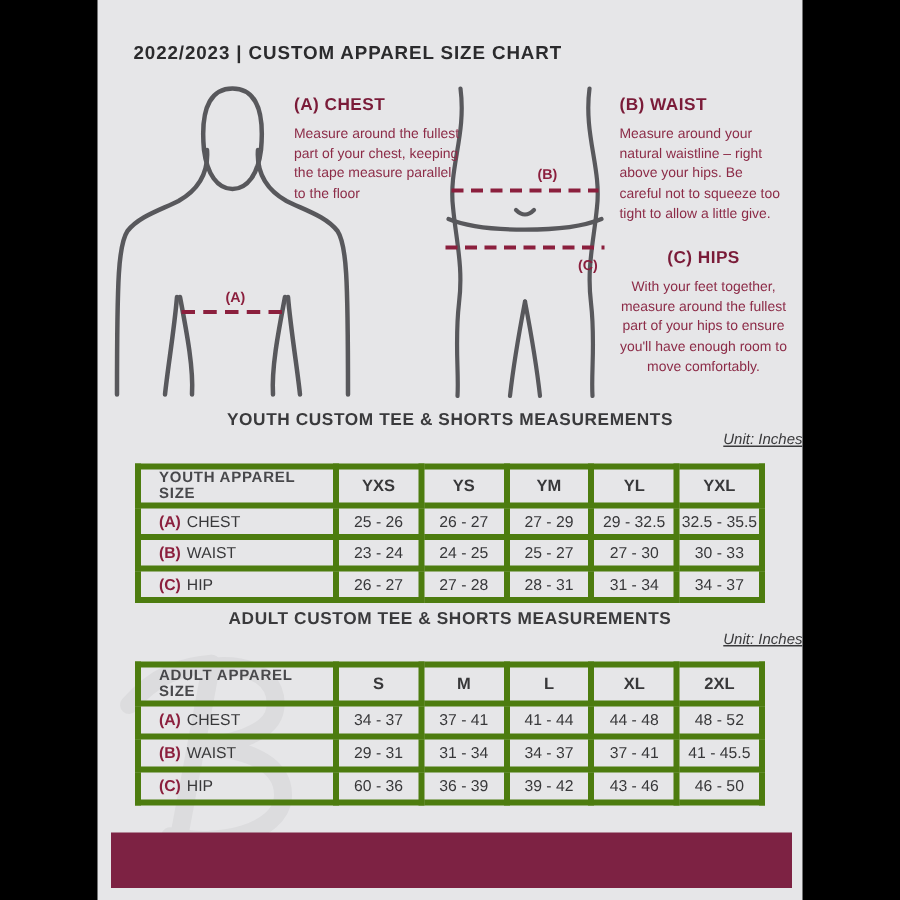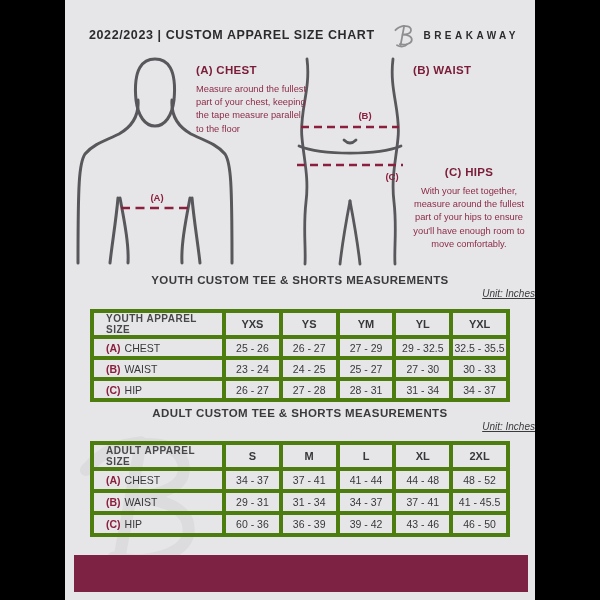--- a/index.html
+++ b/index.html
@@ -58,31 +58,20 @@
                 background:#7d2243; z-index:3; }
 </style>
 </head>
 <body>
 
 <div class="stage">
   <div class="doc">
 
     <div class="doc-header">
       <div class="doc-title">2022/2023  |  CUSTOM APPAREL SIZE CHART</div>
-      <div class="brand">
-        <svg width="24" height="26" viewBox="0 0 30 30">
-          <g fill="none" stroke="#8e8e92" stroke-width="2.2" stroke-linecap="round">
-            <path d="M13,4 C20,3 23,6 22.5,9.5 C22,13 16,14.5 11,14.5 C19,14.5 24,17 23.5,21.5 C23,26 15,28 8.5,26.5"></path>
-            <path d="M14,3.5 L9.5,27.5"></path>
-            <path d="M3,9 C6.5,5 10,3.8 14,3.5"></path>
-            <path d="M5,27.8 C10,30.5 15,29.5 17.5,26.8"></path>
-          </g>
-        </svg>
-        <span class="brand-name">BREAKAWAY</span>
-      </div>
     </div>
 
     <svg class="fig fig-chest" viewBox="0 0 160 212">
       <g fill="none" stroke="#58585c" stroke-width="3" stroke-linecap="round">
         <path d="M61,44 C58,12 68,3 80,3 C92,3 102,12 99,44 C97,60 90,70 80,70 C70,70 63,60 61,44"></path>
         <path d="M63,44 C64,58 58,70 44,78 C32,84 18,88 10,98 C4,107 3,128 3,207"></path>
         <path d="M97,44 C96,58 102,70 116,78 C128,84 142,88 150,98 C156,107 157,128 157,207"></path>
         <path d="M43,142 C41,165 37,188 35,207"></path>
         <path d="M45,142 C50,168 54,190 53,207"></path>
         <path d="M117,142 C119,165 123,188 125,207"></path>
@@ -106,20 +95,21 @@
       <line x1="5" y1="109" x2="111" y2="109" stroke="#8b1f3d" stroke-width="2.6" stroke-dasharray="8,5"></line>
       <text x="100" y="124" text-anchor="middle" font-size="9.5" font-weight="bold" fill="#8b1f3d">(C)</text>
     </svg>
 
     <div class="instr instr-chest">
       <h3>(A) CHEST</h3>
       <p>Measure around the fullest part of your chest, keeping the tape measure parallel to the floor</p>
     </div>
     <div class="instr instr-waist">
       <h3>(B) WAIST</h3>
+      <p>Measure around your natural waistline – right above your hips. Be careful not to squeeze too tight to allow a little give.</p>
     </div>
     <div class="instr instr-hips">
       <h3>(C) HIPS</h3>
       <p>With your feet together, measure around the fullest part of your hips to ensure you'll have enough room to move comfortably.</p>
     </div>
 
     <svg class="watermark" viewBox="0 0 30 30">
       <g fill="none" stroke="#dcdcde" stroke-width="2.4" stroke-linecap="round">
         <path d="M13,4 C20,3 23,6 22.5,9.5 C22,13 16,14.5 11,14.5 C19,14.5 24,17 23.5,21.5 C23,26 15,28 8.5,26.5"></path>
         <path d="M14,3.5 L9.5,27.5"></path>

